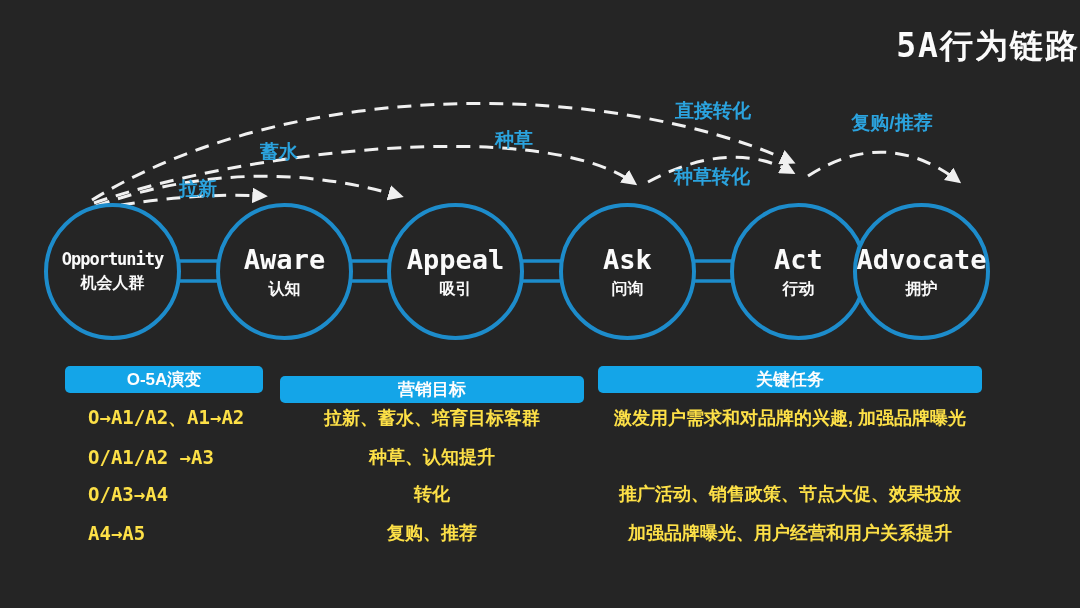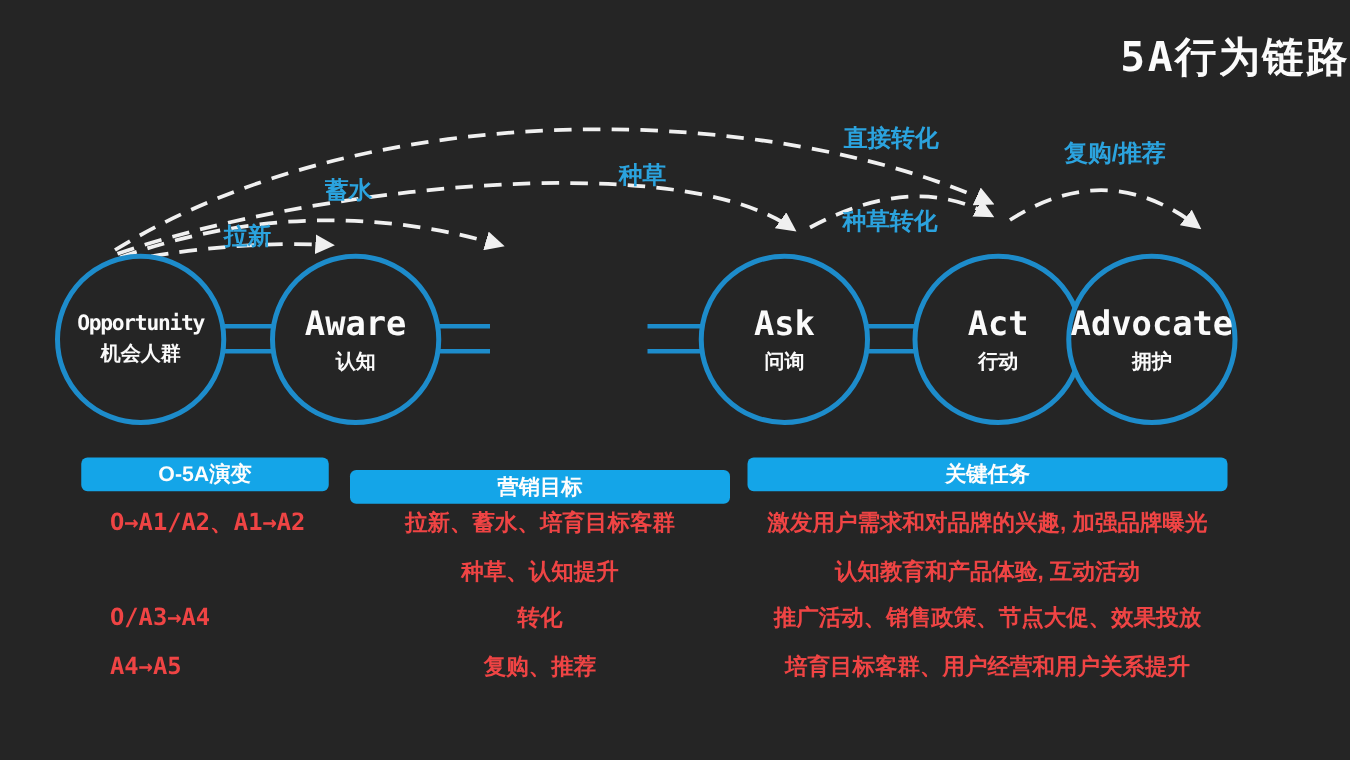--- a/index.html
+++ b/index.html
@@ -35,21 +35,21 @@
     position:absolute;transform:translate(-50%,-50%);
     color:#2ba3de;font-weight:bold;font-size:19px;white-space:nowrap;z-index:3;
   }
   .pill{
     position:absolute;height:27px;border-radius:5px;background:#14a5e8;
     display:flex;align-items:center;justify-content:center;
     color:#fdfdfd;font-weight:bold;font-size:17px;z-index:2;
   }
   .cell{
     position:absolute;height:24px;display:flex;align-items:center;
-    font-size:18px;font-weight:bold;color:#ef4444;white-space:nowrap;z-index:2;
+    font-size:18px;font-weight:bold;color:#fde047;white-space:nowrap;z-index:2;
   }
   .cell.mono{font-family:"DejaVu Sans Mono","DejaVu Sans",monospace;font-size:19px;}
   .cell.center{justify-content:center;}
 </style>
 </head>
 <body>
 
 <div id="stage">
 
   <div class="title">5A行为链路</div>
@@ -92,44 +92,48 @@
   <div class="arc-label" style="left:892px;top:123px">复购/推荐</div>
 
   <div class="circle" style="left:44px;top:203px">
     <span class="en small">Opportunity</span>
     <span class="zh">机会人群</span>
   </div>
   <div class="circle" style="left:216px;top:203px">
     <span class="en">Aware</span>
     <span class="zh">认知</span>
   </div>
+  <div class="circle" style="left:387px;top:203px">
+    <span class="en">Appeal</span>
+    <span class="zh">吸引</span>
+  </div>
   <div class="circle" style="left:559px;top:203px">
     <span class="en">Ask</span>
     <span class="zh">问询</span>
   </div>
   <div class="circle" style="left:730px;top:203px">
     <span class="en">Act</span>
     <span class="zh">行动</span>
   </div>
   <div class="circle" style="left:853px;top:203px">
     <span class="en">Advocate</span>
     <span class="zh">拥护</span>
   </div>
 
   <div class="pill" style="left:65px;top:366px;width:198px">O-5A演变</div>
   <div class="pill" style="left:280px;top:376px;width:304px">营销目标</div>
   <div class="pill" style="left:598px;top:366px;width:384px">关键任务</div>
 
   <div class="cell mono" style="left:88px;top:406px">O→A1/A2、A1→A2</div>
+  <div class="cell mono" style="left:88px;top:445px">O/A1/A2 →A3</div>
   <div class="cell mono" style="left:88px;top:482px">O/A3→A4</div>
   <div class="cell mono" style="left:88px;top:521px">A4→A5</div>
 
   <div class="cell center" style="left:280px;top:406px;width:304px">拉新、蓄水、培育目标客群</div>
   <div class="cell center" style="left:280px;top:445px;width:304px">种草、认知提升</div>
   <div class="cell center" style="left:280px;top:482px;width:304px">转化</div>
   <div class="cell center" style="left:598px;top:406px;width:384px">激发用户需求和对品牌的兴趣, 加强品牌曝光</div>
 
   <div class="cell center" style="left:280px;top:521px;width:304px">复购、推荐</div>
-  <div class="cell center" style="left:598px;top:445px;width:384px">认知教育和产品体验, 互动活动</div>
   <div class="cell center" style="left:598px;top:482px;width:384px">推广活动、销售政策、节点大促、效果投放</div>
-  <div class="cell center" style="left:598px;top:521px;width:384px">培育目标客群、用户经营和用户关系提升</div>
+  <div class="cell center" style="left:598px;top:521px;width:384px">加强品牌曝光、用户经营和用户关系提升</div>
 
 </div>
 
 </body></html>

